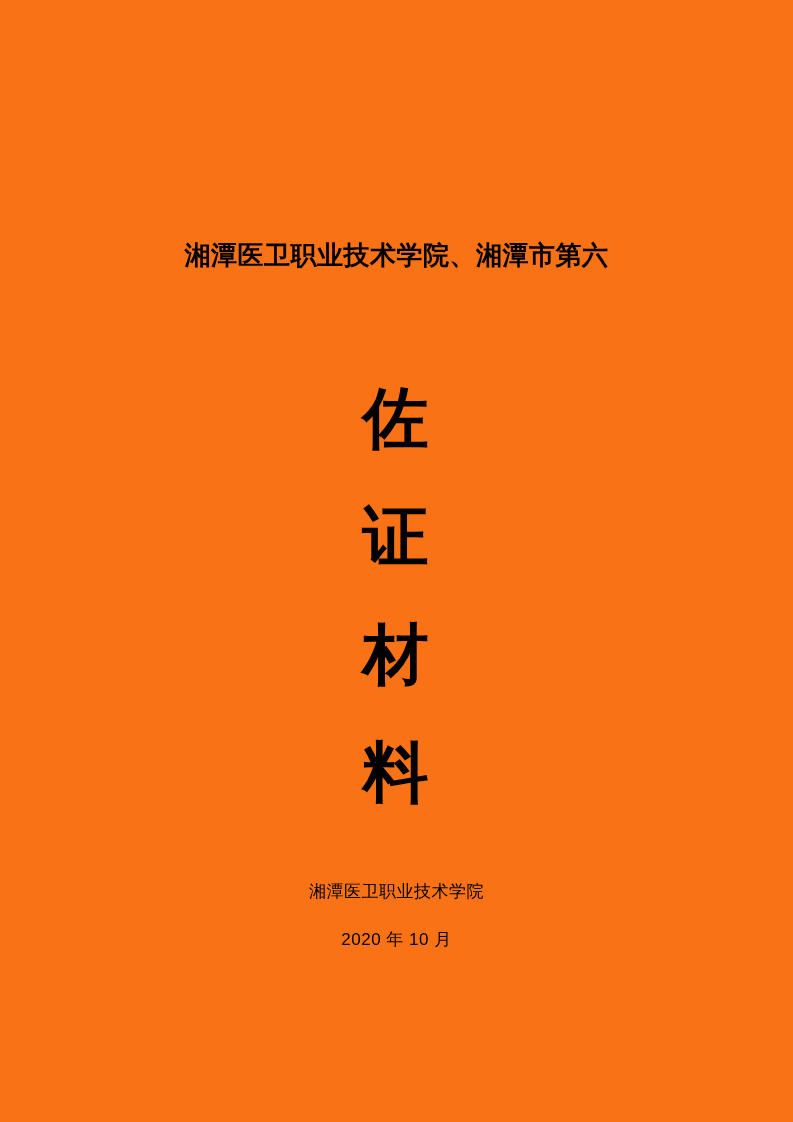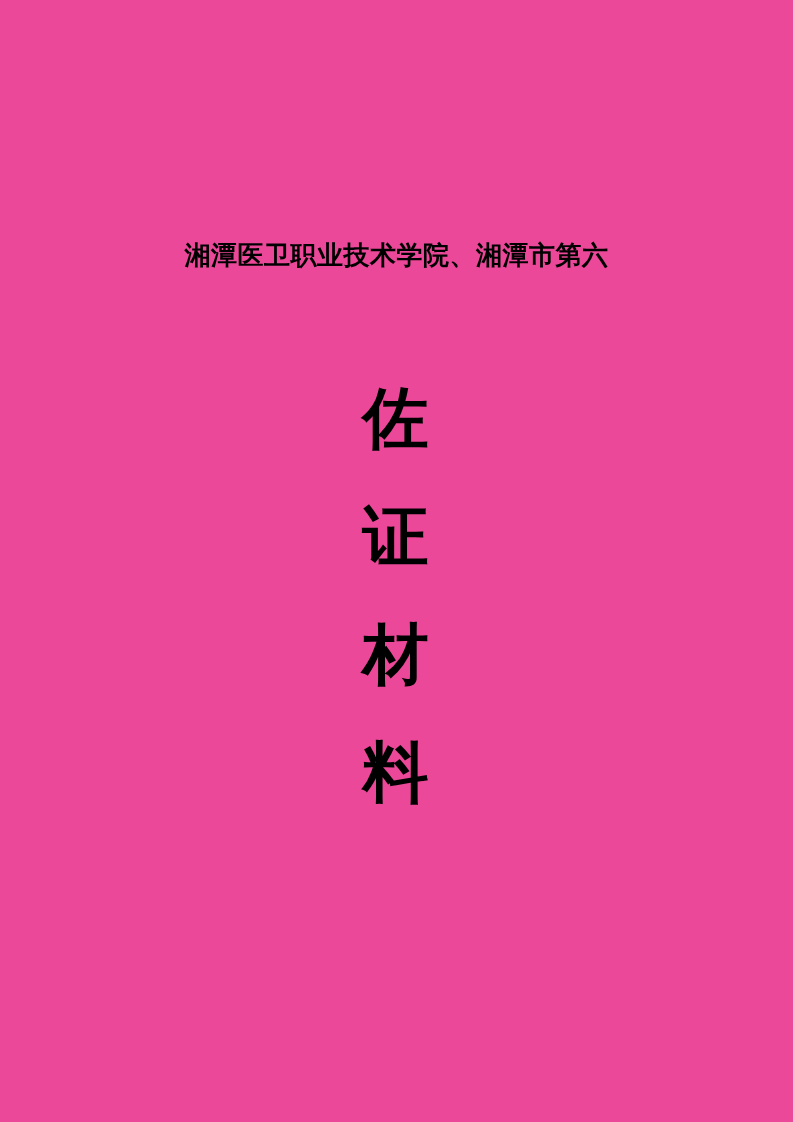--- a/index.html
+++ b/index.html
@@ -9,21 +9,21 @@
   }
   body {
     font-family: "Liberation Sans", "DejaVu Sans", sans-serif;
     color: #000000;
   }
   .page {
     position: relative;
     width: 793px;
     height: 1122px;
     margin: 0 auto;
-    background: #ec4899;
+    background: #f97316;
     overflow: hidden;
     box-sizing: border-box;
   }
   .page-inner {
     position: absolute;
     left: 0;
     top: 0;
     width: 793px;
     height: 1122px;
   }
@@ -92,15 +92,19 @@
       <div class="title-line">湘潭医卫职业技术学院、湘潭市第六</div>
     </div>
 
     <div class="big-chars">
       <div class="big-char">佐</div>
       <div class="big-char">证</div>
       <div class="big-char">材</div>
       <div class="big-char">料</div>
     </div>
 
+    <div class="footer-block">
+      <div class="footer-line">湘潭医卫职业技术学院</div>
+      <div class="footer-line date">2020 年 10 月</div>
+    </div>
 
   </div>
 </div>
 
 </body></html>

